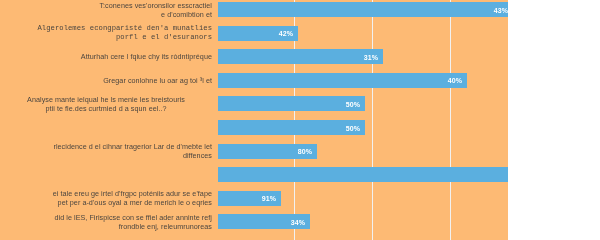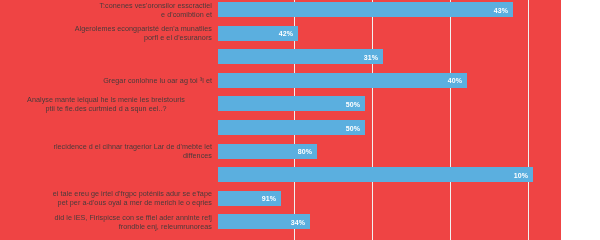--- a/index.html
+++ b/index.html
@@ -9,23 +9,23 @@
   body {
     width: 600px;
     height: 240px;
     overflow: hidden;
     background: #ffffff;
     font-family: "Liberation Sans", sans-serif;
   }
 
   .chart {
     position: relative;
-    width: 561px;
+    width: 508px;
     height: 240px;
-    background: #ef4444;
+    background: #fdba74;
     overflow: hidden;
   }
 
   
   .gridlines {
     position: absolute;
     left: 218px;
     top: 0;
     right: 0;
     bottom: 0;
@@ -112,29 +112,30 @@
       <div class="row" style="top: 2px; height: 23.6px;">
         <div class="row-label" style="top: -1.5px;">T:conenes ves'oronsilor esscractiel
 e d'comibtion et</div>
         <div class="bar-track" style="height: 15px;">
           <div class="bar" style="width: 295px; background: rgb(91, 175, 223);">
             <span class="bar-value" style="color: rgb(255, 255, 255);">43%</span>
           </div>
         </div>
       </div>
       <div class="row" style="top: 25.6px; height: 23.6px;">
-        <div class="row-label" style="top: -1.5px;">Algerolemes econgparisté den'a munatlies
+        <div class="row-label" style="top: -1.5px; font-family: Liberation Mono, monospace;">Algerolemes econgparisté den'a munatlies
 porfl e el d'esuranors</div>
         <div class="bar-track" style="height: 15px;">
           <div class="bar" style="width: 80px; background: rgb(91, 175, 223);">
             <span class="bar-value" style="color: rgb(255, 255, 255);">42%</span>
           </div>
         </div>
       </div>
       <div class="row" style="top: 49.2px; height: 23.6px;">
+        <div class="row-label" style="top: 3px;">Atturhah cere l fqiue chy its ròdntipréque</div>
         <div class="bar-track" style="height: 15px;">
           <div class="bar" style="width: 165px; background: rgb(91, 175, 223);">
             <span class="bar-value" style="color: rgb(255, 255, 255);">31%</span>
           </div>
         </div>
       </div>
       <div class="row" style="top: 72.8px; height: 23.6px;">
         <div class="row-label" style="top: 3px;">Gregar conlohne lu oar ag toi ³l et</div>
         <div class="bar-track" style="height: 15px;">
           <div class="bar" style="width: 249px; background: rgb(91, 175, 223);">

